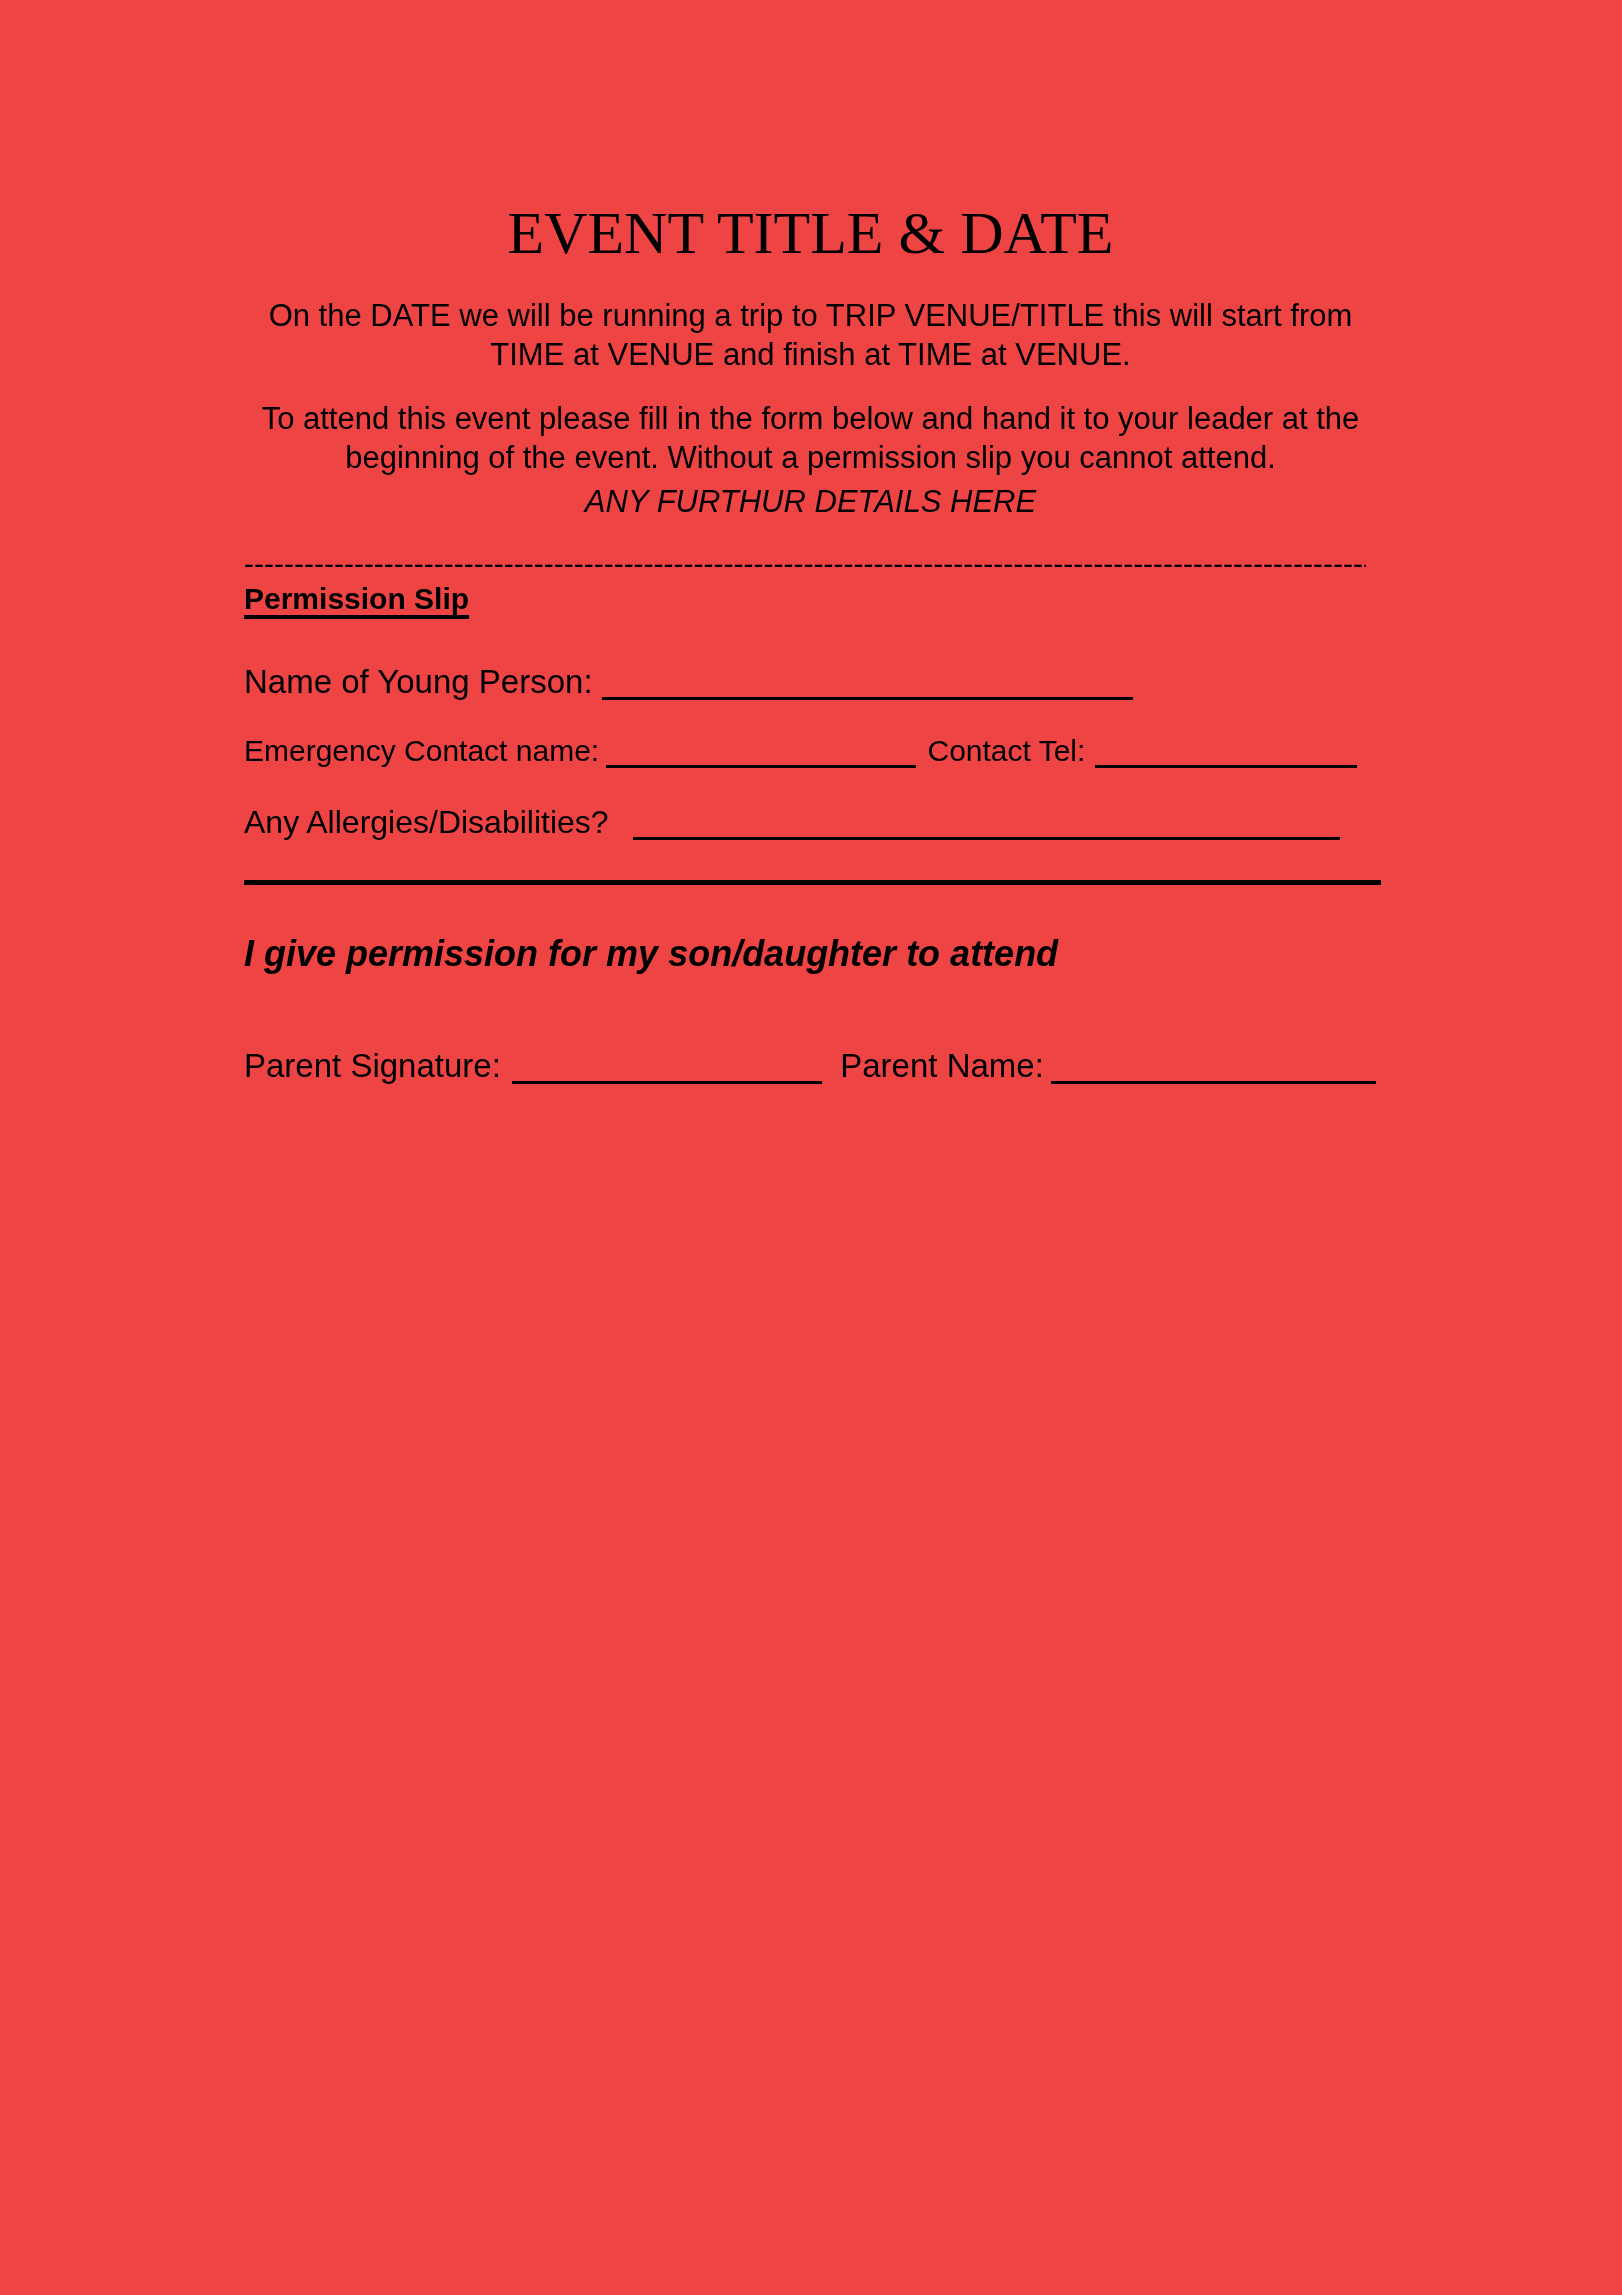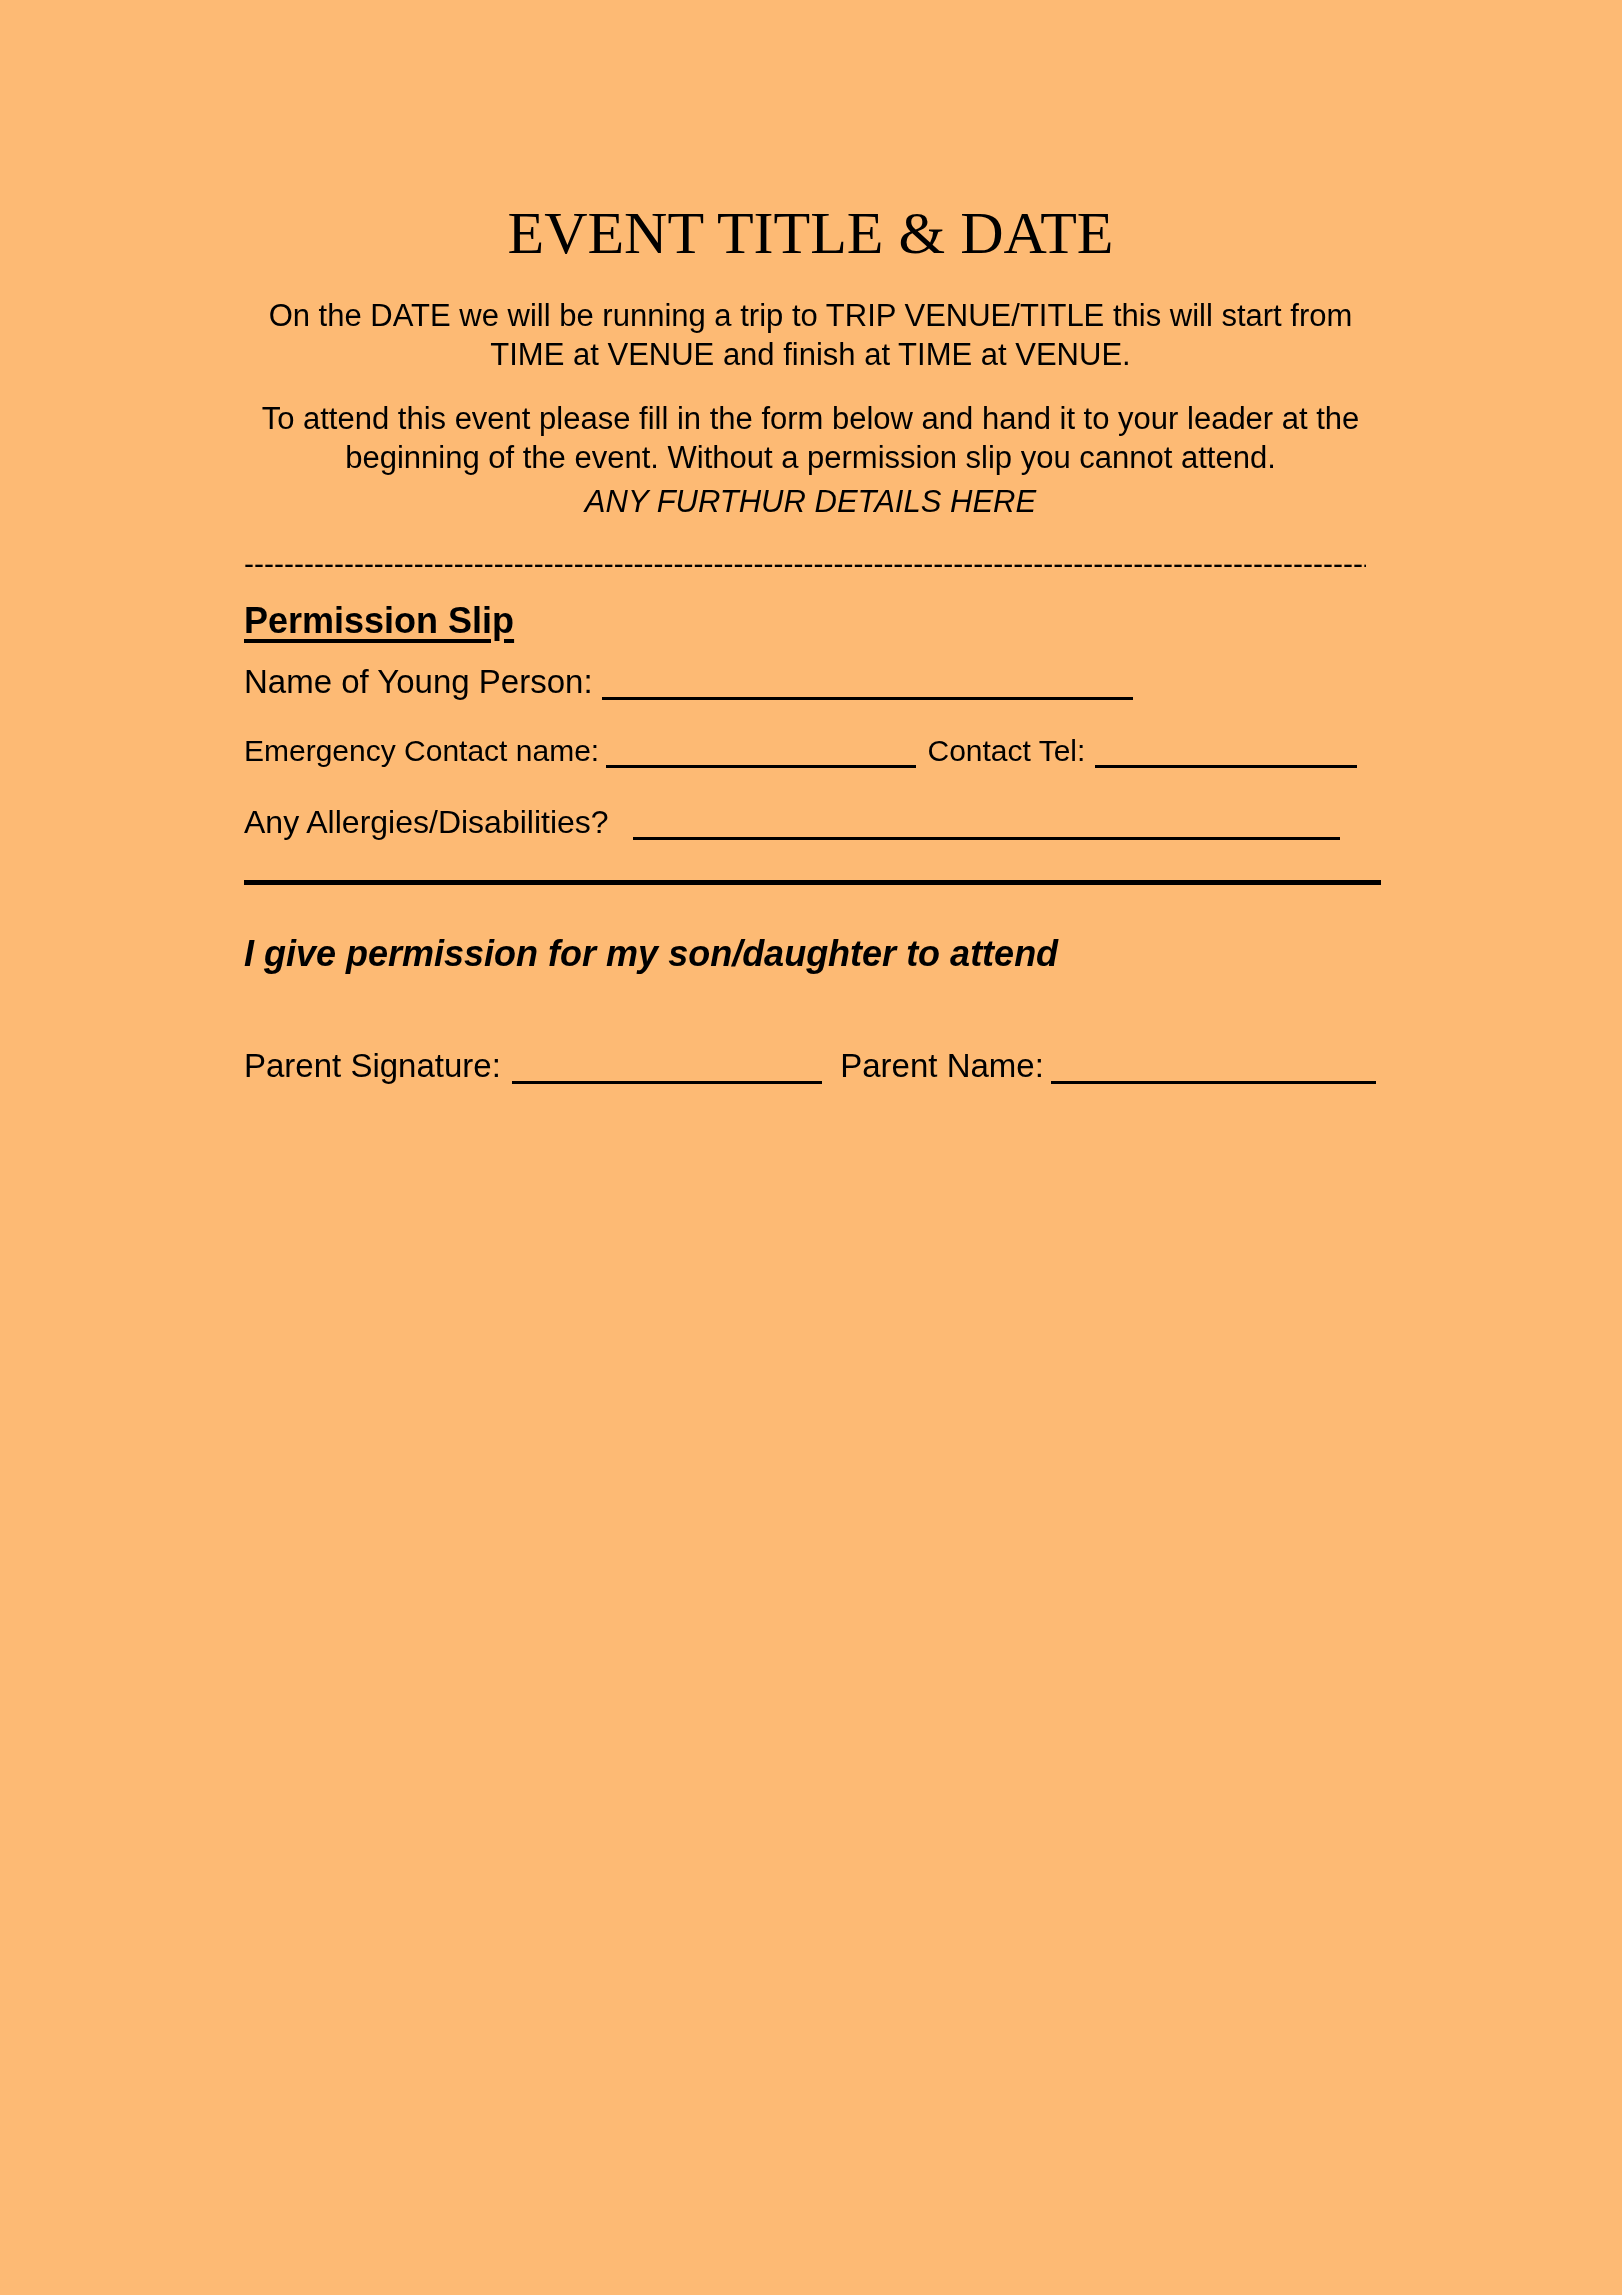--- a/index.html
+++ b/index.html
@@ -1,41 +1,41 @@
 <!DOCTYPE html>
 <html style="font-size:14.7px"><head>
 <meta charset="utf-8">
 <style>
   html,body{margin:0;padding:0;background:#ffffff;}
   .page{
     position:relative;
     width:1623px;height:2296px;
-    background:#fdba74;
+    background:#ef4444;
     color:#000000;
     font-family:"Liberation Sans","DejaVu Sans",sans-serif;
     overflow:hidden;
   }
   .abs{position:absolute;left:244px;width:1133px;}
   .center{text-align:center;}
   .title{
     top:197px;
     font-family:"Liberation Serif","DejaVu Serif",serif;
     font-size:60px;line-height:72px;font-weight:400;
   }
   .intro{top:296px;font-size:31px;line-height:39px;}
   .instructions{top:399px;font-size:31px;line-height:39px;}
   .details{top:482px;font-size:31px;line-height:39px;font-style:italic;}
   .dashes{
     top:545px;width:1122px;
     font-size:30px;line-height:37px;
     white-space:nowrap;overflow:hidden;
   }
   .section-heading{
-    top:600px;
-    font-size:36px;line-height:42px;font-weight:bold;
+    top:578px;
+    font-size:30px;line-height:42px;font-weight:bold;
     text-decoration:underline;
     text-decoration-thickness:3.7px;
     text-underline-offset:6.4px;
   }
   .row{white-space:nowrap;}
   .row-name{top:661px;font-size:33px;line-height:42px;}
   .row-emergency{top:731px;font-size:30px;line-height:40px;}
   .row-allergies{top:801px;font-size:32px;line-height:42px;}
   .thick-line{
     position:absolute;left:244px;top:880px;

